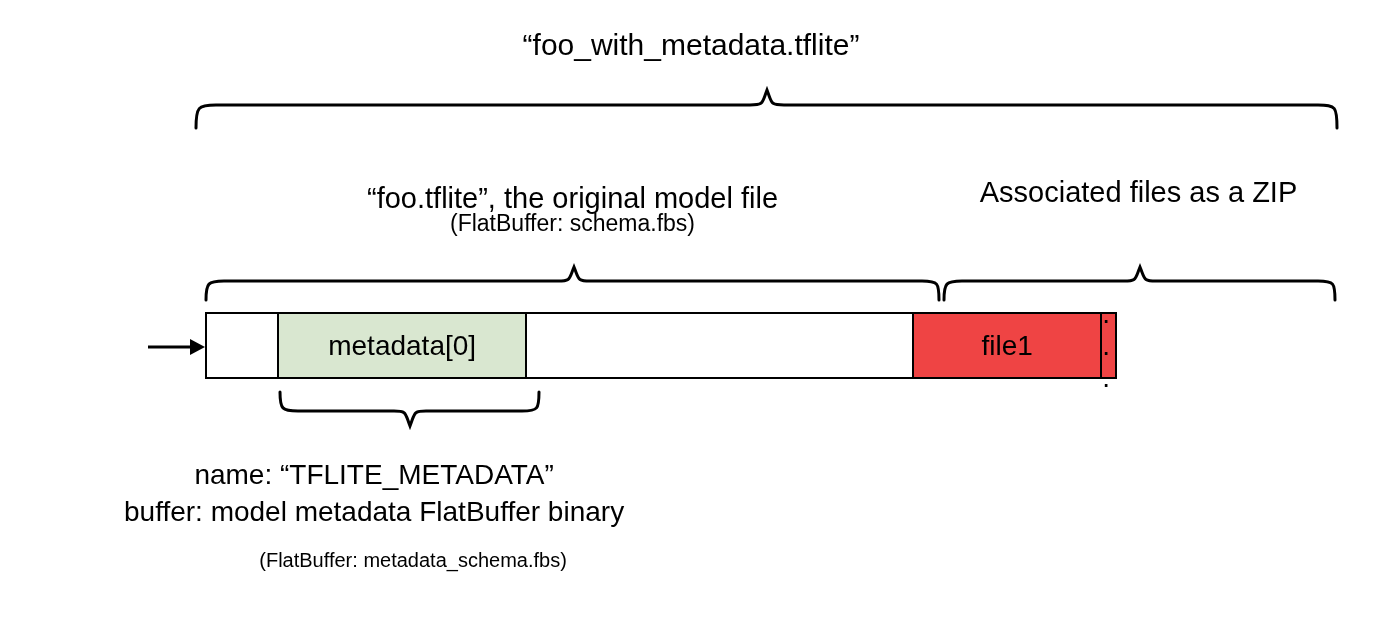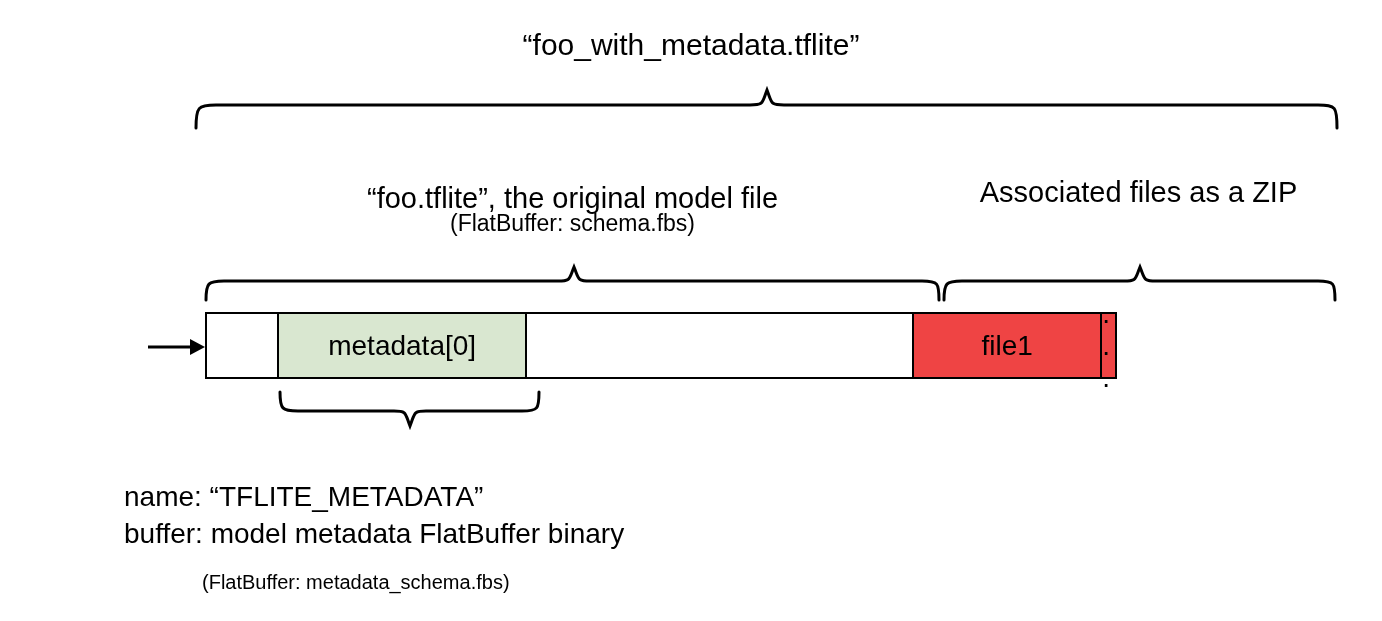--- a/index.html
+++ b/index.html
@@ -81,23 +81,24 @@
     border-right: 2px solid #000;
   }
   .cell:last-child { border-right: none; }
   .cell.white { background: #ffffff; }
   .cell.green { background: #d9e7d0; }
   .cell.gray  { background: #ef4444; }
   .cell .dots { letter-spacing: 5px; font-size: 28px; }
 
   
   #annot {
-    left: 124px; top: 478px;
+    left: 124px; top: 456px;
     font-size: 28px;
     line-height: 1.33;
+    text-align: center;
   }
   #annot .sub {
     font-size: 20px;
     padding-left: 78px;
     display: block;
     margin-top: 17px;
   }
 
   svg.overlay {
     position: absolute;

